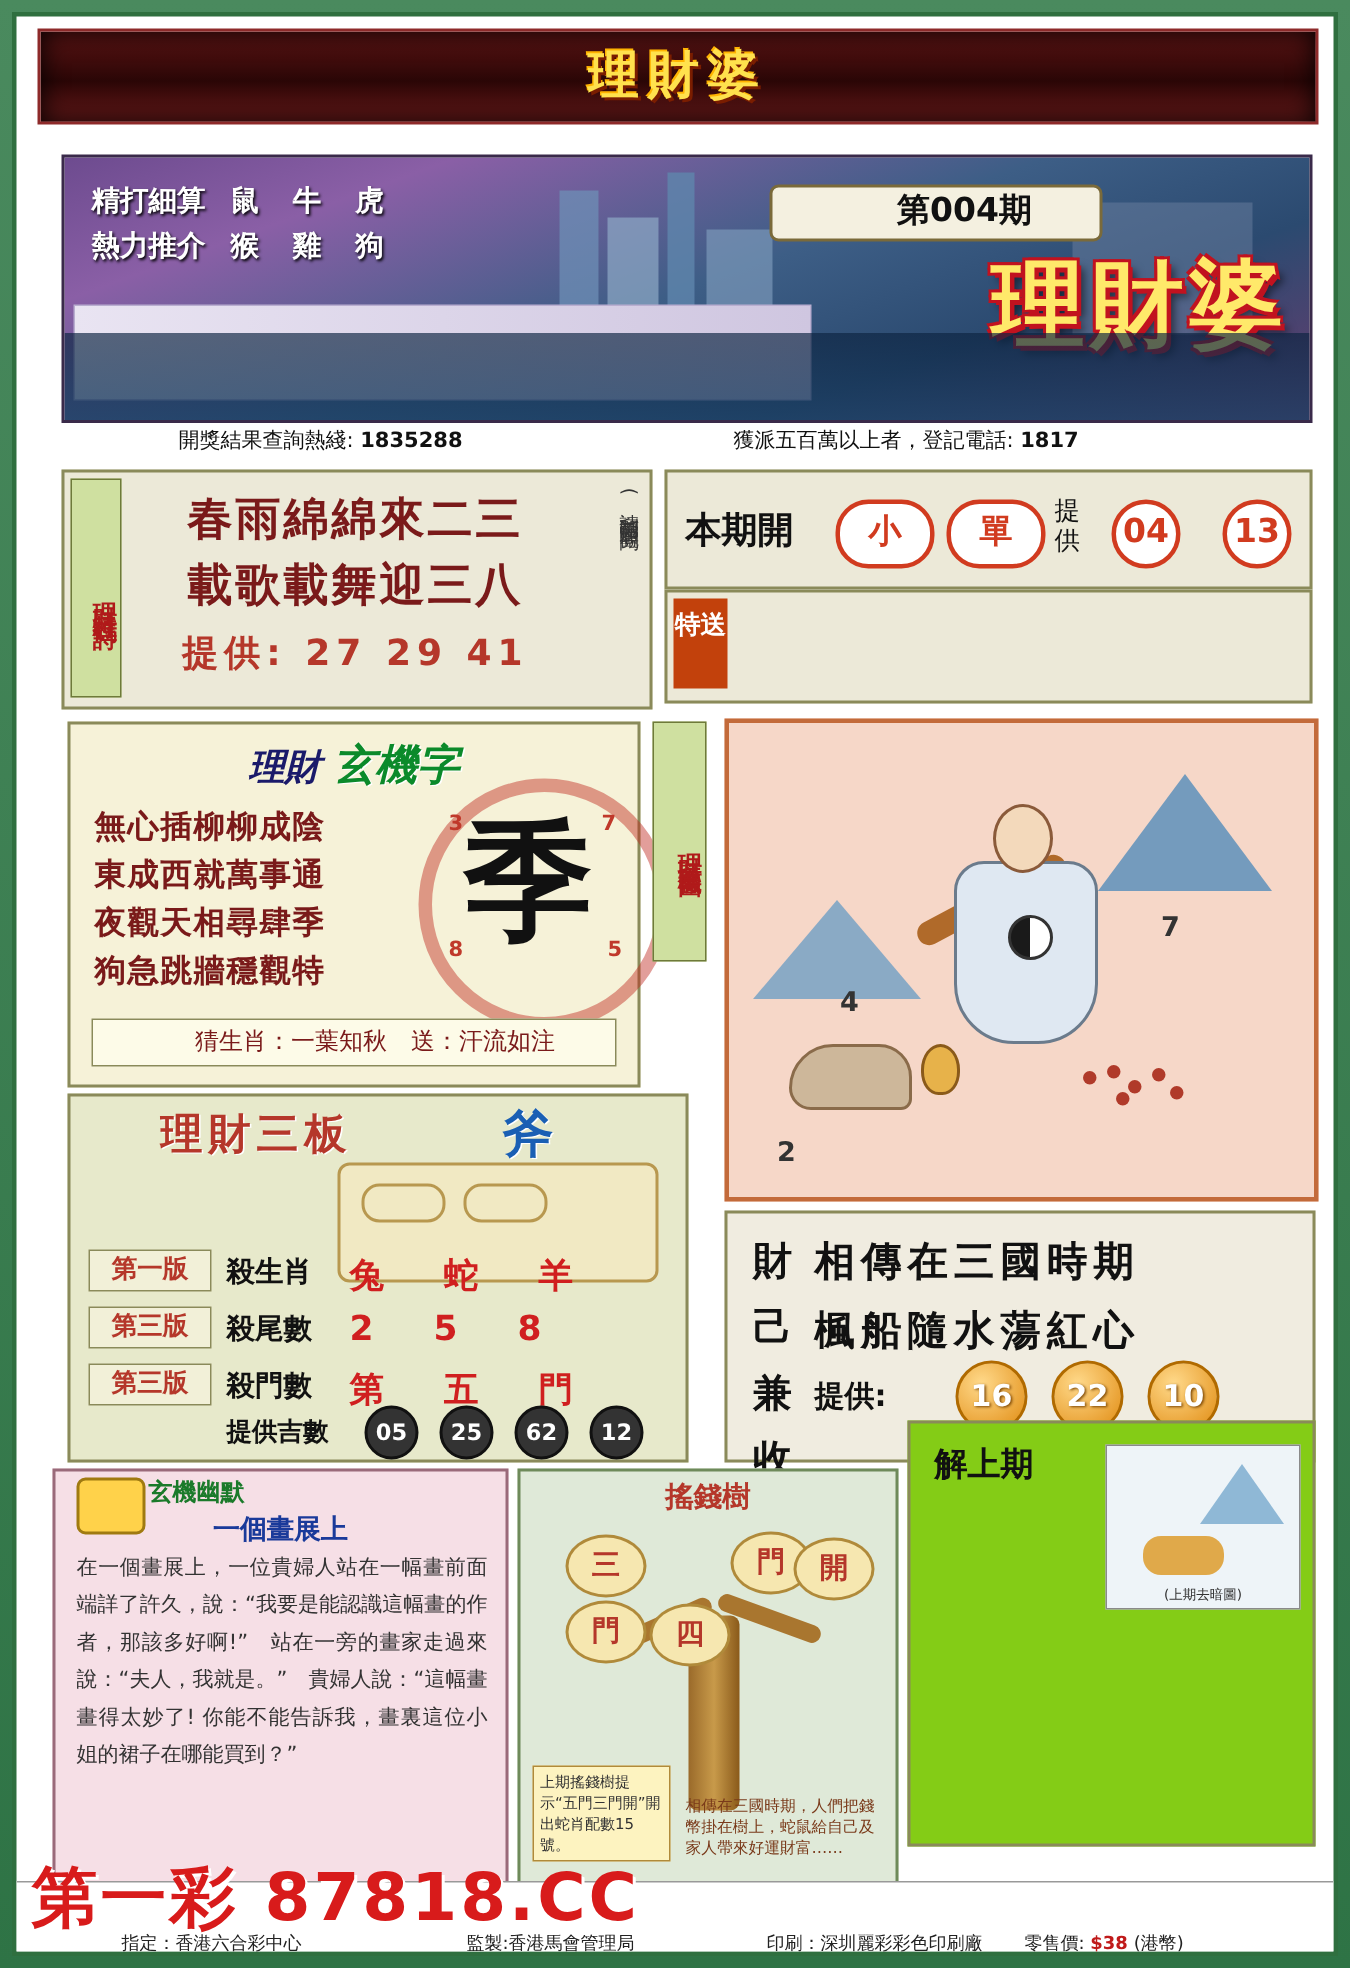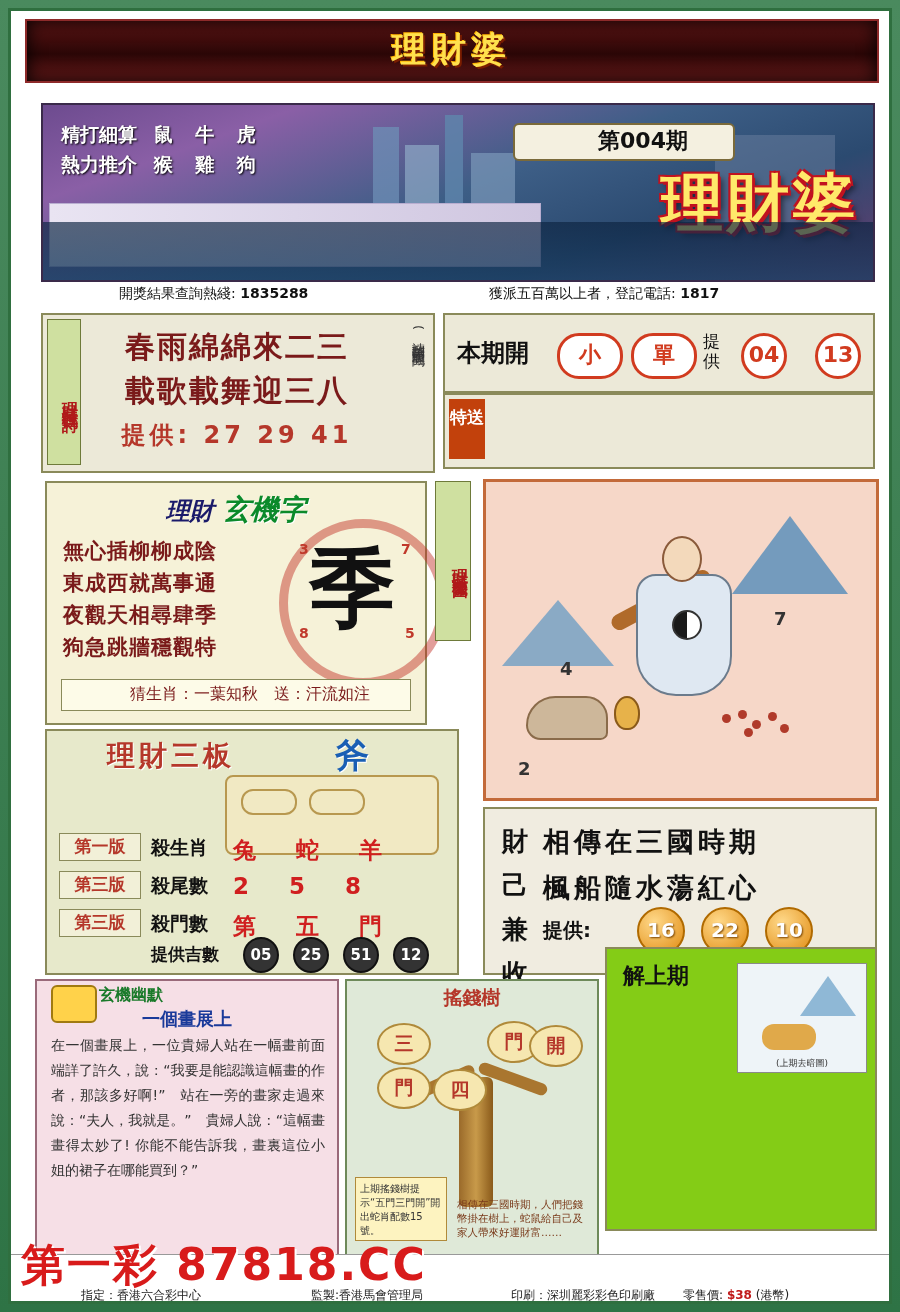--- a/index.html
+++ b/index.html
@@ -483,21 +483,21 @@
     <div class="rowv k2">2 5 8</div>
 
     <div class="rowlbl r3">第三版</div>
     <div class="rowk k3">殺門數</div>
     <div class="rowv k3">第 五 門</div>
 
     <div class="luck">提供吉數</div>
     <div class="luckballs">
       <div class="lb">05</div>
       <div class="lb">25</div>
-      <div class="lb">51</div>
+      <div class="lb">62</div>
       <div class="lb">12</div>
     </div>
   </div>
 
   <div class="blkG">
     <div class="v">
       <div>財</div>
           <div>己</div>
           <div>兼</div>
           <div>收</div>

